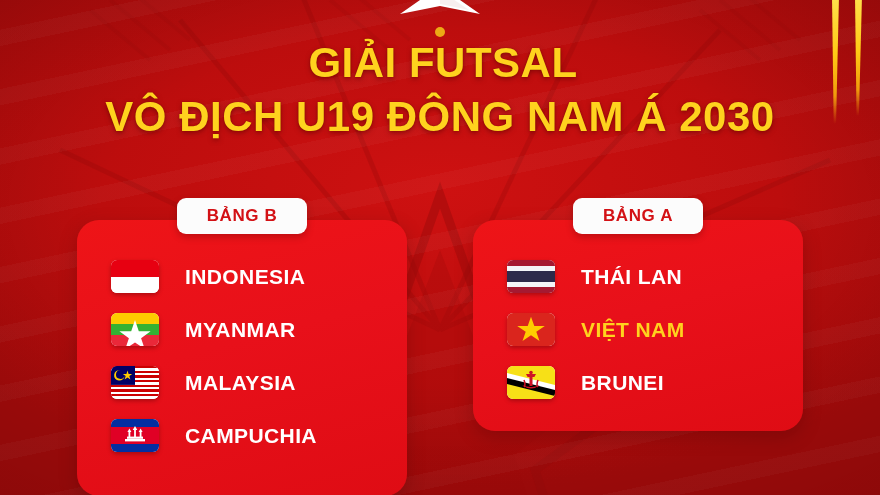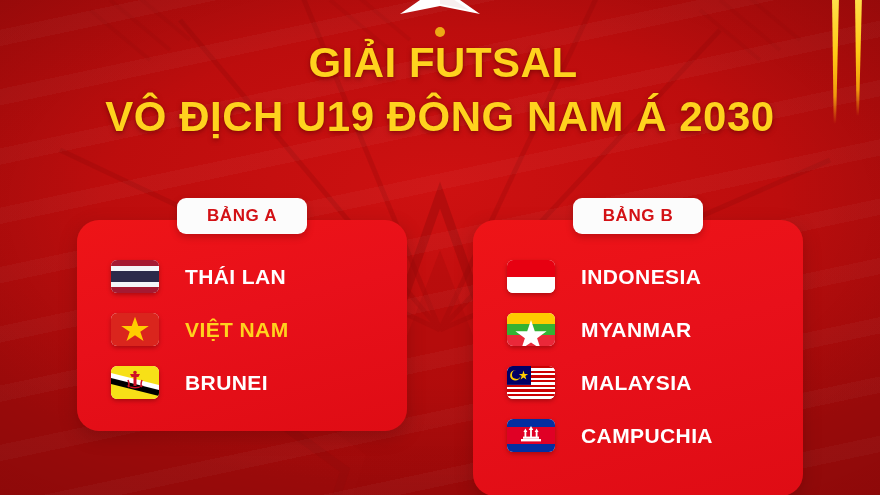--- a/index.html
+++ b/index.html
@@ -210,70 +210,20 @@
 
   <div class="title-wrap">
     <div class="title-line l1">GIẢI FUTSAL</div>
     <div class="title-line l2">VÔ ĐỊCH U19 ĐÔNG NAM Á 2030</div>
   </div>
 
   <div class="groups">
 
     <div class="group">
       <div class="group-pill">
-        <span>BẢNG A</span>
-      </div>
-      <div class="group-card">
-
-        <div class="team-row">
-          <div class="flag">
-            <div class="f-stripes">
-              <i style="height:16.7%;background:#A51931"></i>
-              <i style="height:16.6%;background:#F4F5F8"></i>
-              <i style="height:33.4%;background:#2D2A4A"></i>
-              <i style="height:16.6%;background:#F4F5F8"></i>
-              <i style="height:16.7%;background:#A51931"></i>
-            </div>
-          </div>
-          <div class="team-name">THÁI LAN</div>
-        </div>
-
-        <div class="team-row">
-          <div class="flag">
-            <div style="position:absolute;inset:0;background:#DA251D"></div>
-            <svg viewBox="0 0 48 33" style="position:absolute;inset:0">
-              <polygon points="24,6.5 27.3,16.5 37.8,16.5 29.3,22.7 32.5,32.7 24,26.5 15.5,32.7 18.7,22.7 10.2,16.5 20.7,16.5" fill="#FFCD00" transform="translate(0,-2.2) scale(1,0.92)"></polygon>
-            </svg>
-          </div>
-          <div class="team-name highlight">VIỆT NAM</div>
-        </div>
-
-        <div class="team-row">
-          <div class="flag">
-            <div style="position:absolute;inset:0;background:#F7E017"></div>
-            <svg viewBox="0 0 48 33" style="position:absolute;inset:0">
-              <polygon points="0,7 48,19 48,25 0,13" fill="#FFFFFF"></polygon>
-              <polygon points="0,12 48,24 48,30 0,18" fill="#000000"></polygon>
-              <g fill="#CF1126">
-                <rect x="22.5" y="9" width="3" height="11"></rect>
-                <path d="M19 8 h10 l-1.6 3 h-6.8 z"></path>
-                <circle cx="24" cy="6.5" r="1.8"></circle>
-                <path d="M15 19 q9 7 18 0 q-9 4 -18 0 z"></path>
-                <path d="M17 14 q2 5 0 7 M31 14 q-2 5 0 7" stroke="#CF1126" stroke-width="1.6" fill="none"></path>
-              </g>
-            </svg>
-          </div>
-          <div class="team-name">BRUNEI</div>
-        </div>
-
-      </div>
-    </div>
-
-    <div class="group">
-      <div class="group-pill">
         <span>BẢNG B</span>
       </div>
       <div class="group-card b">
 
         <div class="team-row">
           <div class="flag">
             <div class="f-stripes">
               <i style="height:50%;background:#E70011"></i>
               <i style="height:50%;background:#FFFFFF"></i>
             </div>
@@ -341,14 +291,64 @@
                 <polygon points="29.6,9.5 31.6,13 27.6,13"></polygon>
               </g>
             </svg>
           </div>
           <div class="team-name">CAMPUCHIA</div>
         </div>
 
       </div>
     </div>
 
+    <div class="group">
+      <div class="group-pill">
+        <span>BẢNG A</span>
+      </div>
+      <div class="group-card">
+
+        <div class="team-row">
+          <div class="flag">
+            <div class="f-stripes">
+              <i style="height:16.7%;background:#A51931"></i>
+              <i style="height:16.6%;background:#F4F5F8"></i>
+              <i style="height:33.4%;background:#2D2A4A"></i>
+              <i style="height:16.6%;background:#F4F5F8"></i>
+              <i style="height:16.7%;background:#A51931"></i>
+            </div>
+          </div>
+          <div class="team-name">THÁI LAN</div>
+        </div>
+
+        <div class="team-row">
+          <div class="flag">
+            <div style="position:absolute;inset:0;background:#DA251D"></div>
+            <svg viewBox="0 0 48 33" style="position:absolute;inset:0">
+              <polygon points="24,6.5 27.3,16.5 37.8,16.5 29.3,22.7 32.5,32.7 24,26.5 15.5,32.7 18.7,22.7 10.2,16.5 20.7,16.5" fill="#FFCD00" transform="translate(0,-2.2) scale(1,0.92)"></polygon>
+            </svg>
+          </div>
+          <div class="team-name highlight">VIỆT NAM</div>
+        </div>
+
+        <div class="team-row">
+          <div class="flag">
+            <div style="position:absolute;inset:0;background:#F7E017"></div>
+            <svg viewBox="0 0 48 33" style="position:absolute;inset:0">
+              <polygon points="0,7 48,19 48,25 0,13" fill="#FFFFFF"></polygon>
+              <polygon points="0,12 48,24 48,30 0,18" fill="#000000"></polygon>
+              <g fill="#CF1126">
+                <rect x="22.5" y="9" width="3" height="11"></rect>
+                <path d="M19 8 h10 l-1.6 3 h-6.8 z"></path>
+                <circle cx="24" cy="6.5" r="1.8"></circle>
+                <path d="M15 19 q9 7 18 0 q-9 4 -18 0 z"></path>
+                <path d="M17 14 q2 5 0 7 M31 14 q-2 5 0 7" stroke="#CF1126" stroke-width="1.6" fill="none"></path>
+              </g>
+            </svg>
+          </div>
+          <div class="team-name">BRUNEI</div>
+        </div>
+
+      </div>
+    </div>
+
   </div>
 </div>
 
 </body></html>

